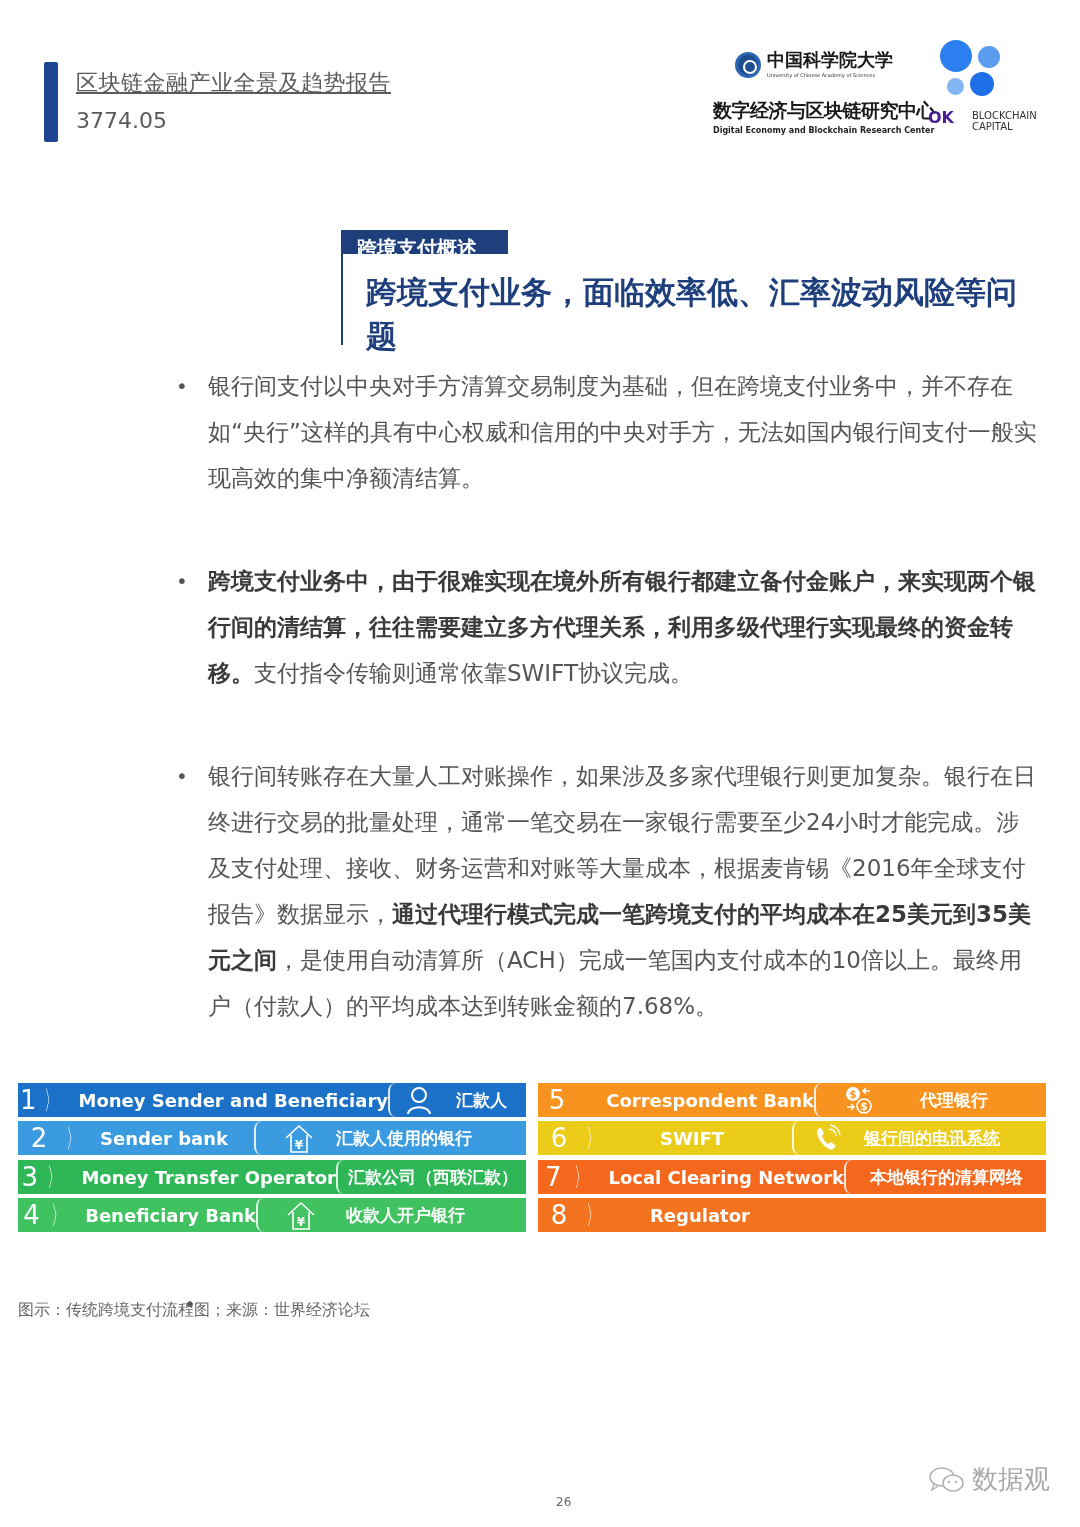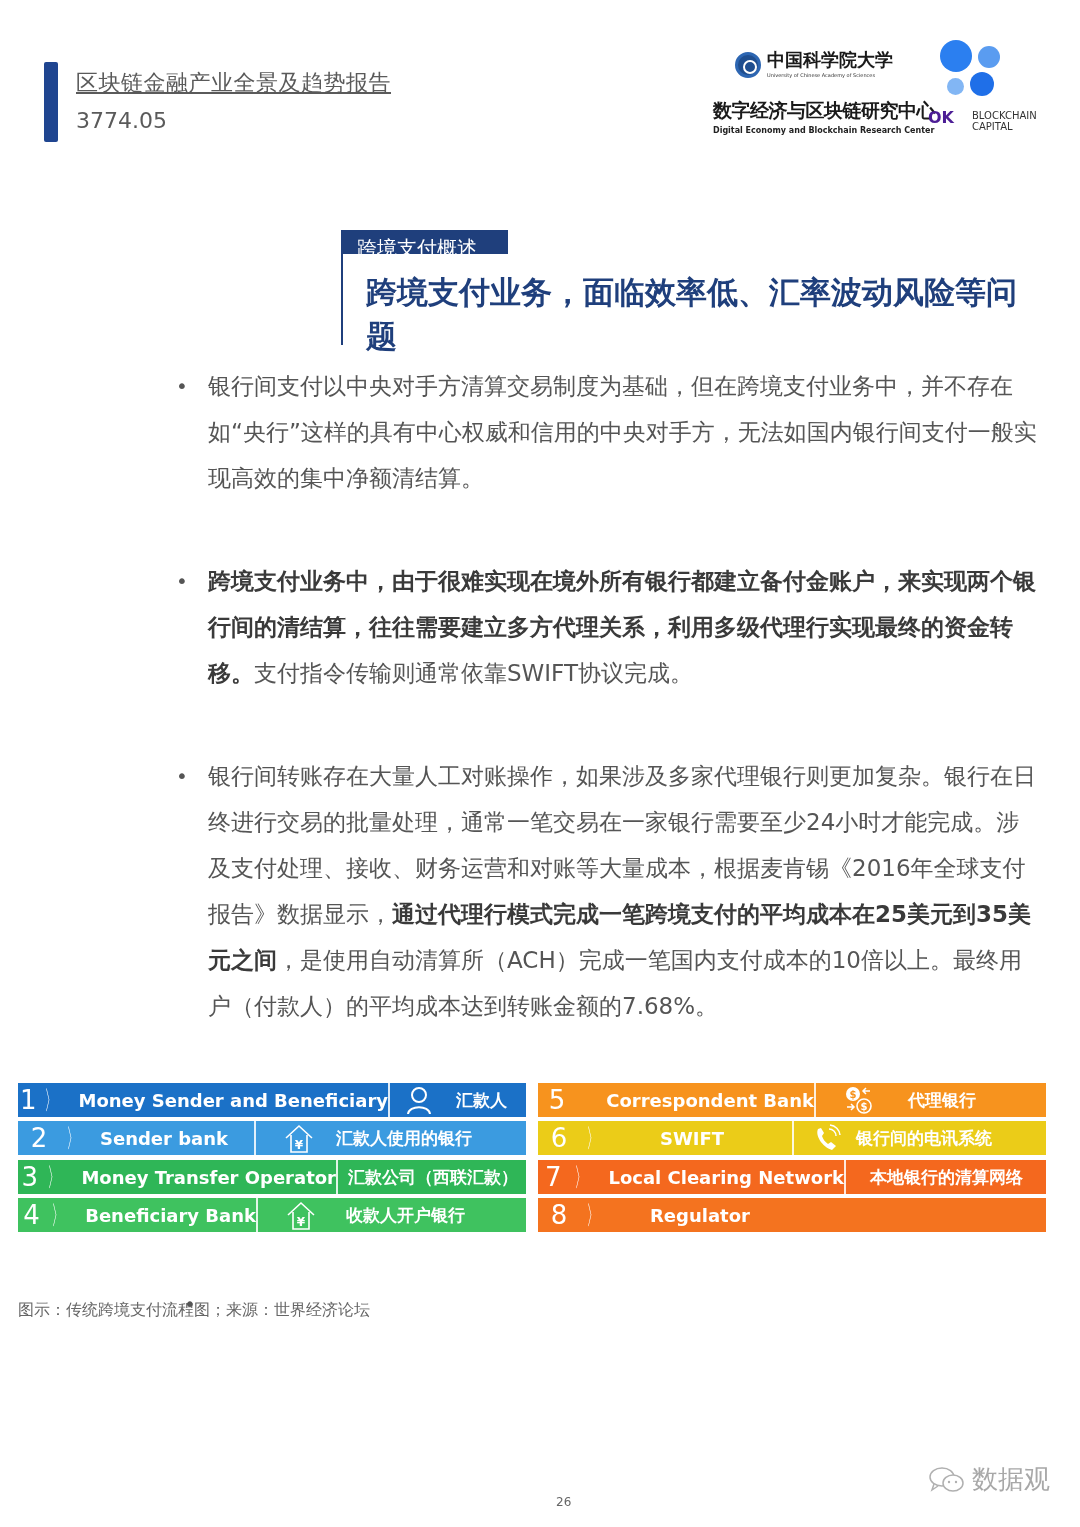--- a/index.html
+++ b/index.html
@@ -22,36 +22,36 @@
   .ok-dot { position: absolute; border-radius: 50%; }
   .ok-d1 { left: 940px; top: 40px; width: 32px; height: 32px; background: #2b7ff0; }
   .ok-d2 { left: 978px; top: 46px; width: 22px; height: 22px; background: #5a9cf0; }
   .ok-d3 { left: 947px; top: 78px; width: 17px; height: 17px; background: #82b6f4; }
   .ok-d4 { left: 970px; top: 72px; width: 24px; height: 24px; background: #1f6fe8; }
   .ok-text { position: absolute; left: 928px; top: 108px; font-size: 16px; font-weight: bold; color: #4c1d95; }
   .ok-sub { position: absolute; left: 954px; top: 110px; font-size: 10px; color: #333; line-height: 11px; margin-left: 18px; }
 
   
   .sec-vline { position: absolute; left: 341px; top: 230px; width: 2px; height: 115px; background: #1f3f7c; }
-  .sec-tag { position: absolute; left: 341px; top: 230px; width: 167px; height: 24px; background: #1f3f7c; color: #fff; font-size: 20px; font-weight: normal; padding: 5px 0 0 16px; white-space: nowrap; }
+  .sec-tag { position: absolute; left: 341px; top: 230px; width: 167px; height: 24px; background: #1f3f7c; color: #fff; font-size: 20px; font-weight: bold; padding: 5px 0 0 16px; white-space: nowrap; }
   .sec-title { position: absolute; left: 366px; top: 270px; width: 680px; font-size: 31px; line-height: 44px; font-weight: bold; color: #1f3f7c; }
 
   
   .bullet { position: absolute; font-size: 23px; line-height: 46px; color: #555555; }
   .bullet .dot { position: absolute; left: -32px; top: 0; font-size: 20px; }
   .bullet b { color: #3a3a3a; font-weight: bold; }
   .b1 { left: 208px; top: 363px; width: 830px; }
   .b2 { left: 208px; top: 558px; width: 830px; }
   .b3 { left: 208px; top: 753px; width: 830px; }
   .b4 { left: 216px; top: 1281px; width: 830px; }
 
   
   .row { position: absolute; height: 34px; display: flex; color: #fff; font-weight: bold; }
   .cell { height: 34px; display: flex; align-items: center; position: relative; }
-  .cell + .cell { border-left: 2px solid rgba(255,255,255,0.85); }
+  .cell + .cell { border-left: 2px solid rgba(255,255,255,0.85); border-radius: 8px; }
   .num { font-size: 26px; font-weight: normal; width: 42px; text-align: center; }
   .chev { font-size: 26px; font-weight: normal; margin-right: 14px; transform: scaleX(0.5); display: inline-block; }
   .en { font-size: 18px; white-space: nowrap; }
   .cn { font-size: 17px; white-space: nowrap; }
   .ico { width: 30px; height: 30px; margin-right: 14px; display: flex; align-items: center; justify-content: center; }
   .ico svg { width: 30px; height: 30px; }
 
   .r1 { left: 18px; top: 1083px; width: 508px; background: #1b71c7; }
   .r2 { left: 18px; top: 1121px; width: 508px; background: #3b9be0; }
   .r3 { left: 18px; top: 1160px; width: 508px; background: #2fb657; }
@@ -187,39 +187,39 @@
       <span class="ico">
         <svg viewBox="0 0 30 30">
             <circle cx="9" cy="9" r="7" fill="#fff"></circle>
             <text x="9" y="13" text-anchor="middle" font-size="10" fill="#f7931e" font-weight="bold" font-family="DejaVu Sans, sans-serif">$</text>
             <circle cx="20" cy="21" r="7" fill="none" stroke="#fff" stroke-width="1.6"></circle>
             <text x="20" y="25" text-anchor="middle" font-size="10" fill="#fff" font-family="DejaVu Sans, sans-serif">$</text>
             <path d="M19 6 L26 6 M22 3 L19 6 L22 9" fill="none" stroke="#fff" stroke-width="1.5"></path>
             <path d="M3 22 L10 22 M7 19 L10 22 L7 25" fill="none" stroke="#fff" stroke-width="1.5"></path>
           </svg>
       </span>
-      <span class="cn" style="margin-left:20px;">代理银行</span>
+      <span class="cn" style="margin-left:32px;">代理银行</span>
     </div>
   </div>
 
   <div class="row r6">
     <div class="cell" style="width:254px;">
       <span class="num">6</span>
       <span class="chev">〉</span>
       <span class="en" style="margin-left:40px;">SWIFT</span>
     </div>
     <div class="cell" style="flex:1; padding-left:18px;">
       <span class="ico">
         <svg viewBox="0 0 30 30">
             <path d="M6 6 C3 12 10 24 20 27 L24 23 L19 19 L16 21 C13 19 11 16 10 13 L12 10 L9 5 Z" fill="#fff"></path>
             <path d="M17 6 A7 7 0 0 1 24 13" fill="none" stroke="#fff" stroke-width="1.5"></path>
             <path d="M18 2 A11 11 0 0 1 28 12" fill="none" stroke="#fff" stroke-width="1.5"></path>
           </svg>
       </span>
-      <span class="cn" style="margin-left:0;">银行间的电讯系统</span>
+      <span class="cn" style="margin-left:8px;text-decoration:underline;">银行间的电讯系统</span>
     </div>
   </div>
 
   <div class="row r7">
     <div class="cell" style="width:306px;">
       <span class="num">7</span>
       <span class="chev">〉</span>
       <span class="en">Local Clearing Network</span>
     </div>
     <div class="cell" style="flex:1; padding-left:24px;">

